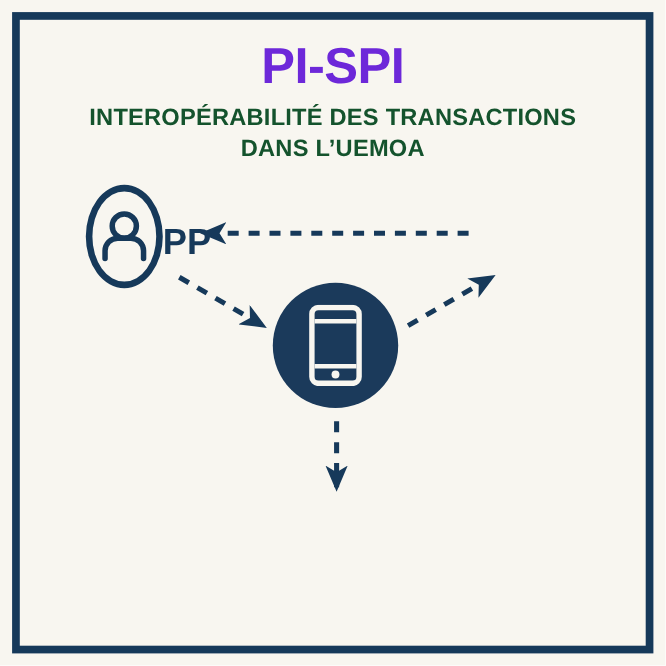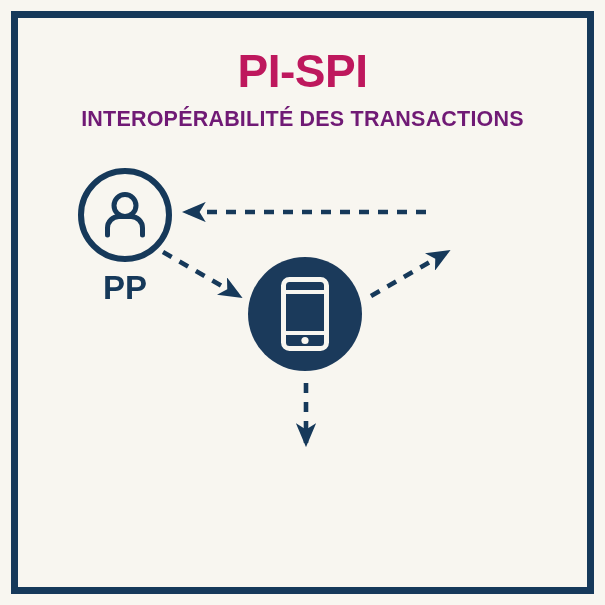--- a/index.html
+++ b/index.html
@@ -31,48 +31,48 @@
     position: absolute;
     left: 0;
     top: 36px;
     width: 605px;
     text-align: center;
   }
   .title {
     font-size: 46px;
     font-weight: bold;
     letter-spacing: -0.5px;
-    color: #be185d;
+    color: #6d28d9;
     line-height: 1.0;
-    margin: 12px;
+    margin: 0;
   }
   .subtitle {
     margin-top: 12px;
     font-size: 21.5px;
     font-weight: bold;
     letter-spacing: 0.2px;
-    color: #701a75;
+    color: #14532d;
     line-height: 1.28;
   }
   .subtitle-line {
     display: block;
   }
   
   .diagram {
     position: absolute;
     left: 0;
     top: 0;
     width: 605px;
     height: 605px;
   }
   
   .node {
     position: absolute;
     display: flex;
-    flex-direction: column;
+    flex-direction: row;
     align-items: center;
   }
   .node-circle {
     border-radius: 50%;
     display: flex;
     align-items: center;
     justify-content: center;
     box-sizing: border-box;
   }
   .node-outline {
@@ -110,20 +110,21 @@
 <body>
 
 <div id="poster">
 
   <div class="frame"></div>
 
   <div class="title-block">
     <div class="title">PI-SPI</div>
     <div class="subtitle">
       <span class="subtitle-line">INTEROPÉRABILITÉ DES TRANSACTIONS</span>
+      <span class="subtitle-line">DANS L’UEMOA</span>
     </div>
   </div>
 
   <svg class="diagram" viewBox="0 0 605 605">
     <defs>
       <marker id="arrowhead" markerWidth="5.2" markerHeight="4.4" refX="4.3" refY="2.2" orient="auto">
         <path d="M0,0 L5.2,2.2 L0,4.4 L1.35,2.2 Z" fill="#16395a"></path>
       </marker>
     </defs>
 

